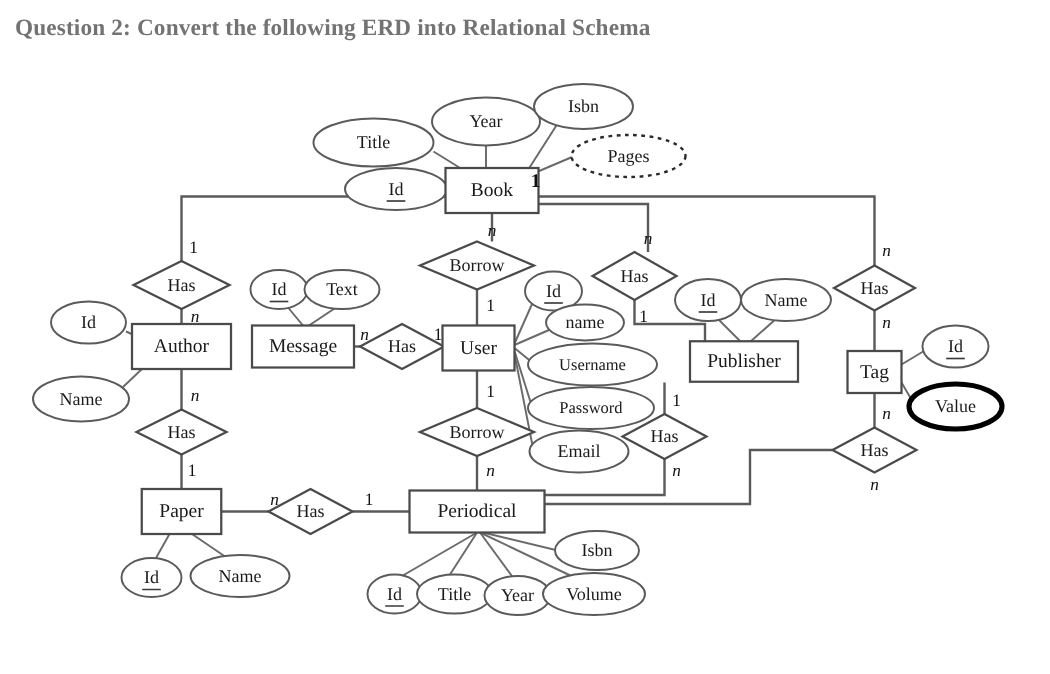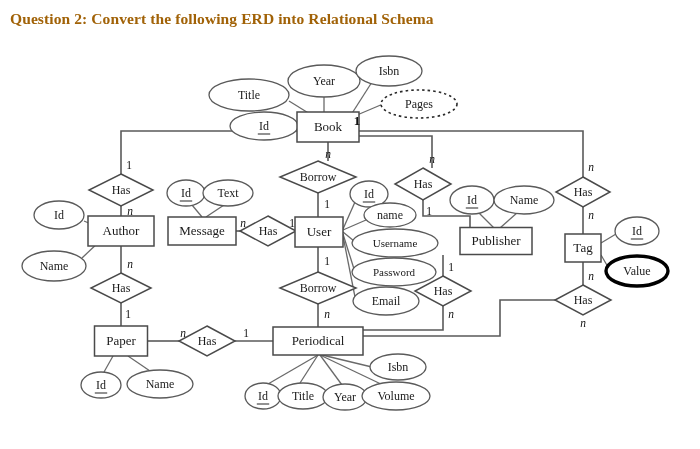--- a/index.html
+++ b/index.html
@@ -4,21 +4,21 @@
 <style>
   html,body{margin:0;padding:0;}
   body{
     width:700px;height:449px;background:#ffffff;overflow:hidden;
     font-family:"Liberation Serif", serif;
     position:relative;
   }
   #title{
     position:absolute;left:10px;top:10px;
     font-family:"Liberation Serif", serif;
-    font-weight:bold;font-size:15.5px;color:#a16207;
+    font-weight:bold;font-size:15.5px;color:#737373;
     letter-spacing:0.1px;white-space:nowrap;
   }
   #canvas{position:absolute;left:0;top:0;width:700px;height:449px;}
   svg{display:block;}
   .ent-txt{font-family:"Liberation Serif", serif;font-size:13px;fill:#1a1a1a;text-anchor:middle;dominant-baseline:middle;}
   .attr-txt{font-family:"Liberation Serif", serif;font-size:12px;fill:#1a1a1a;text-anchor:middle;dominant-baseline:middle;}
   .attr-txt.small{font-size:11px;}
   .rel-txt{font-family:"Liberation Serif", serif;font-size:12px;fill:#1a1a1a;text-anchor:middle;dominant-baseline:middle;}
   .card-txt{font-family:"Liberation Serif", serif;font-style:italic;font-size:11.5px;fill:#111;text-anchor:middle;dominant-baseline:middle;}
   .card-txt.bold{font-style:normal;font-weight:bold;font-size:13px;}

